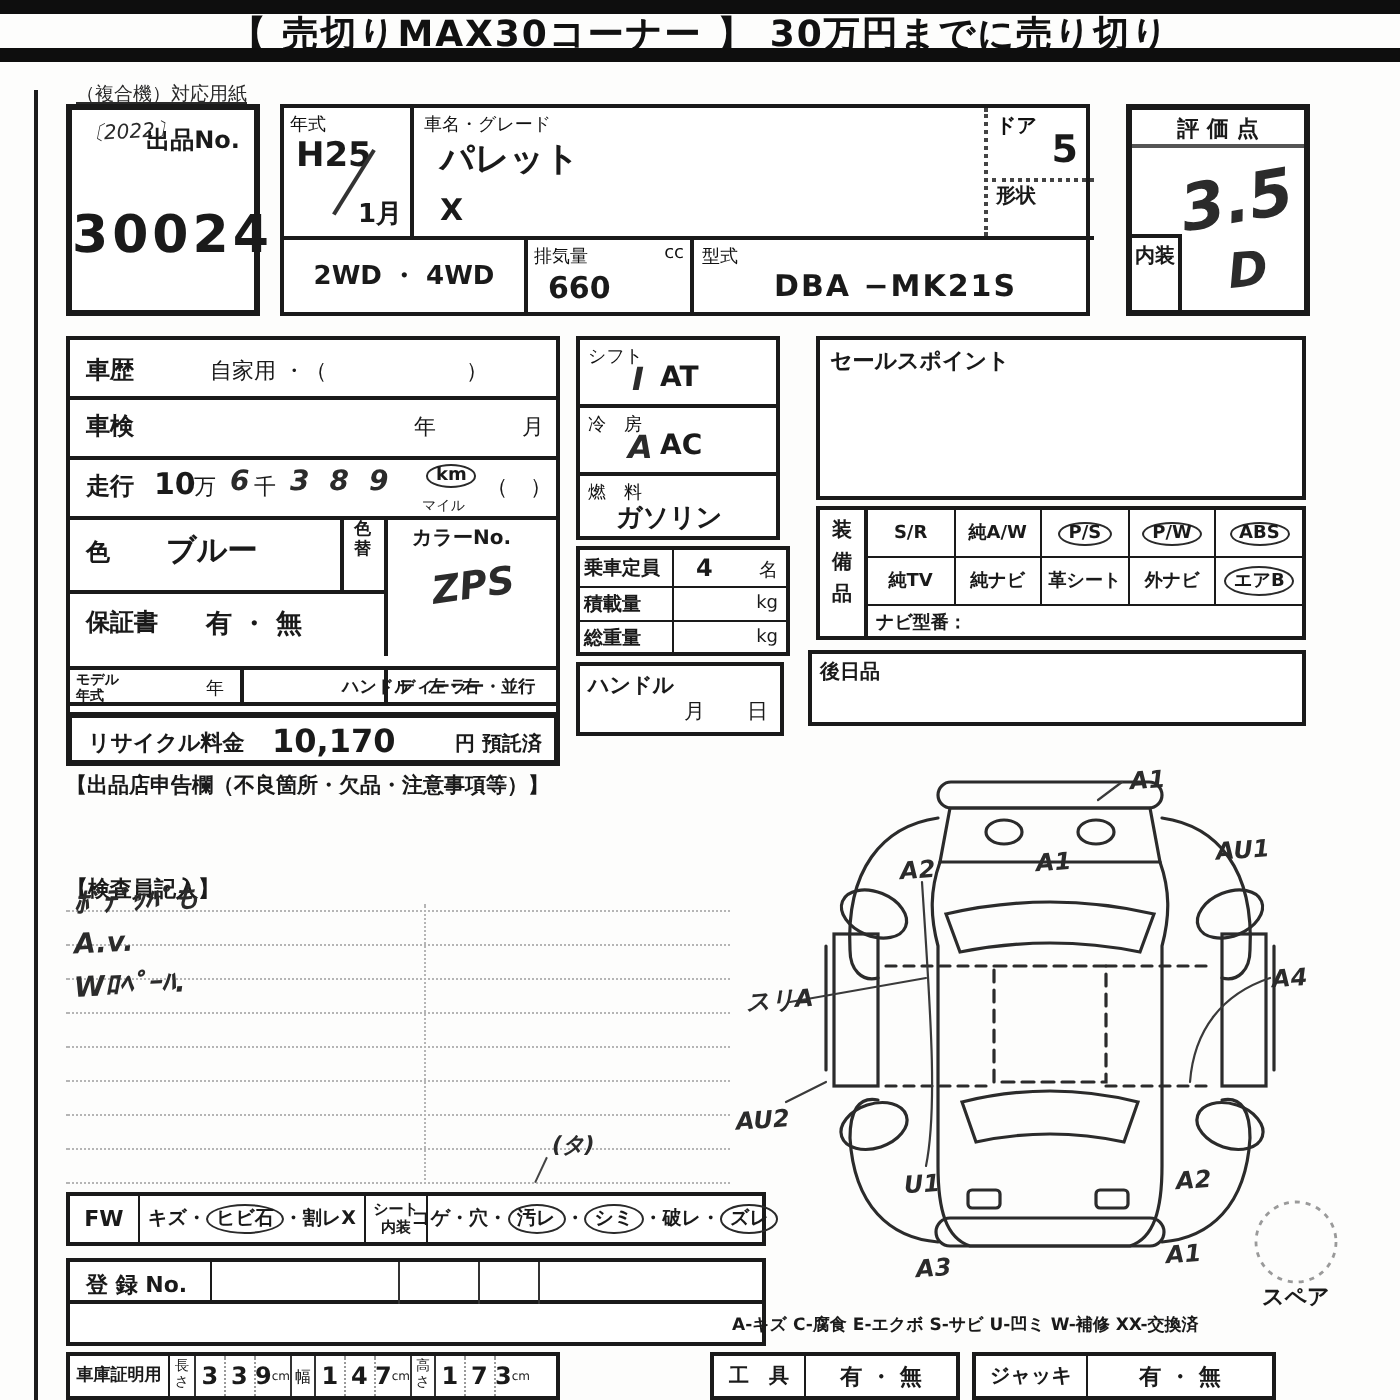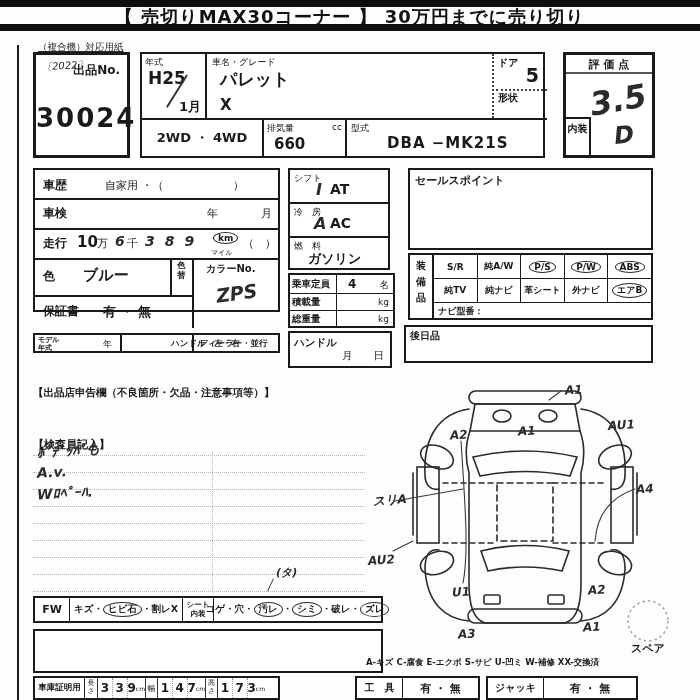--- a/index.html
+++ b/index.html
@@ -81,21 +81,21 @@
     </div>
   </div>
 
   <div class="box thick" style="left:563px;top:52px;width:92px;height:106px;">
     <div style="height:19px;border-bottom:2.5px solid #555;text-align:center;font-size:11px;font-weight:bold;padding-top:2px;box-sizing:border-box;">評 価 点</div>
     <div class="abs hand b" style="left:24px;top:26px;font-size:32px;transform:rotate(-10deg);">3.5</div>
     <div class="cell" style="left:0;top:62px;width:25px;height:38px;border-top:2px solid #1a1a1a;border-right:2px solid #1a1a1a;font-size:10px;font-weight:bold;text-align:center;line-height:1.2;padding-top:4px;"><span>内装</span></div>
     <div class="abs hand b" style="left:48px;top:66px;font-size:24px;transform:rotate(-6deg);">D</div>
   </div>
 
-  <div class="box" style="left:33px;top:168px;width:247px;height:144px;">
+  <div class="box" style="left:33px;top:168px;width:247px;height:199px;">
 
     <span class="abs b" style="left:8px;top:7px;font-size:12px;">車歴</span>
     <span class="abs" style="left:70px;top:8px;font-size:11px;">自家用 ・（</span>
     <span class="abs" style="left:198px;top:8px;font-size:11px;">）</span>
     <div class="abs" style="left:0;top:28px;width:243px;border-top:2px solid #1a1a1a;"></div>
 
     <span class="abs b" style="left:8px;top:35px;font-size:12px;">車検</span>
     <span class="abs" style="left:172px;top:36px;font-size:11px;">年</span>
     <span class="abs" style="left:226px;top:36px;font-size:11px;">月</span>
     <div class="abs" style="left:0;top:58px;width:243px;border-top:2px solid #1a1a1a;"></div>
@@ -126,20 +126,25 @@
 
   <div class="box" style="left:33px;top:333px;width:247px;height:20px;">
     <span class="abs b" style="left:3px;top:2px;font-size:7px;line-height:1.1;width:22px;">モデル年式</span>
     <span class="abs" style="left:68px;top:3px;font-size:9px;">年</span>
     <div class="abs" style="left:85px;top:0;height:16px;border-left:2px solid #1a1a1a;"></div>
     <span class="abs b" style="left:92px;top:3px;font-size:8.5px;margin-left:44px;">ハンドル　左・右</span>
     <div class="abs" style="left:157px;top:0;height:16px;border-left:2px solid #1a1a1a;"></div>
     <span class="abs b" style="left:164px;top:3px;font-size:8.5px;">ディーラー・並行</span>
   </div>
 
+  <div class="box thick" style="left:33px;top:356px;width:247px;height:27px;">
+    <span class="abs b" style="left:8px;top:5px;font-size:11px;">リサイクル料金</span>
+    <span class="abs b" style="left:100px;top:2px;font-size:16px;">10,170</span>
+    <span class="abs b" style="right:6px;top:6px;font-size:10px;">円 預託済</span>
+  </div>
   <div class="abs b" style="left:33px;top:386px;font-size:10.5px;">【出品店申告欄（不良箇所・欠品・注意事項等）】</div>
 
   <div class="box" style="left:288px;top:168px;width:102px;height:102px;">
     <span class="abs lbl" style="left:4px;top:2px;">シフト</span>
     <span class="abs hand b" style="left:26px;top:10px;font-size:16px;">I</span>
     <span class="abs b" style="left:40px;top:11px;font-size:14px;">AT</span>
     <div class="abs" style="left:0;top:32px;width:98px;border-top:2px solid #1a1a1a;"></div>
     <span class="abs lbl" style="left:4px;top:36px;">冷　房</span>
     <span class="abs hand b" style="left:24px;top:44px;font-size:16px;">A</span>
     <span class="abs b" style="left:40px;top:45px;font-size:14px;">AC</span>
@@ -319,20 +324,27 @@
       </div>
     <div class="cell gcell seg" style="left:35px;top:0;width:113px;border-right:1.5px solid #1a1a1a;"><span><span>キズ</span></span>・<span><span class="circ">ヒビ石</span></span>・<span><span>割レX</span></span></div>
     <div class="cell" style="left:148px;top:0;width:31px;height:23px;border-right:1.5px solid #1a1a1a;font-size:7.5px;font-weight:bold;line-height:1.25;text-align:center;padding-top:2px;">
       <div>シート</div>
         <div>内装</div>
     </div>
     <div class="cell gcell seg" style="left:179px;top:0;width:167px;"><span><span>コゲ</span></span>・<span><span>穴</span></span>・<span><span class="circ">汚レ</span></span>・<span><span class="circ">シミ</span></span>・<span><span>破レ</span></span>・<span><span class="circ">ズレ</span></span></div>
   </div>
 
   <div class="box" style="left:33px;top:629px;width:350px;height:44px;">
+    <div class="cell" style="left:0;top:0;width:346px;height:21px;border-bottom:2px solid #1a1a1a;">
+      <span class="abs b" style="left:8px;top:4px;font-size:11px;">登 録 No.</span>
+      <div class="abs" style="left:70px;top:0;height:21px;border-left:1.5px solid #1a1a1a;"></div>
+      <div class="abs" style="left:164px;top:0;height:21px;border-left:1.2px solid #333;"></div>
+      <div class="abs" style="left:204px;top:0;height:21px;border-left:1.2px solid #333;"></div>
+      <div class="abs" style="left:234px;top:0;height:21px;border-left:1.2px solid #333;"></div>
+    </div>
   </div>
 
   <div class="abs b" style="left:366px;top:657px;font-size:8.5px;white-space:nowrap;">A-キズ C-腐食 E-エクボ S-サビ U-凹ミ W-補修 XX-交換済</div>
 
   <div class="box" style="left:33px;top:676px;width:247px;height:24px;display:flex;">
     <div class="gcell b" style="width:50px;border-right:1.5px solid #1a1a1a;font-size:8.5px;">
         <span>車庫証明用</span>
       </div>
     <div class="gcell" style="width:13px;border-right:1.2px solid #333;font-size:7px;line-height:1.1;text-align:center;">
         <span style="display:inline-block;width:8px;">長さ</span>

